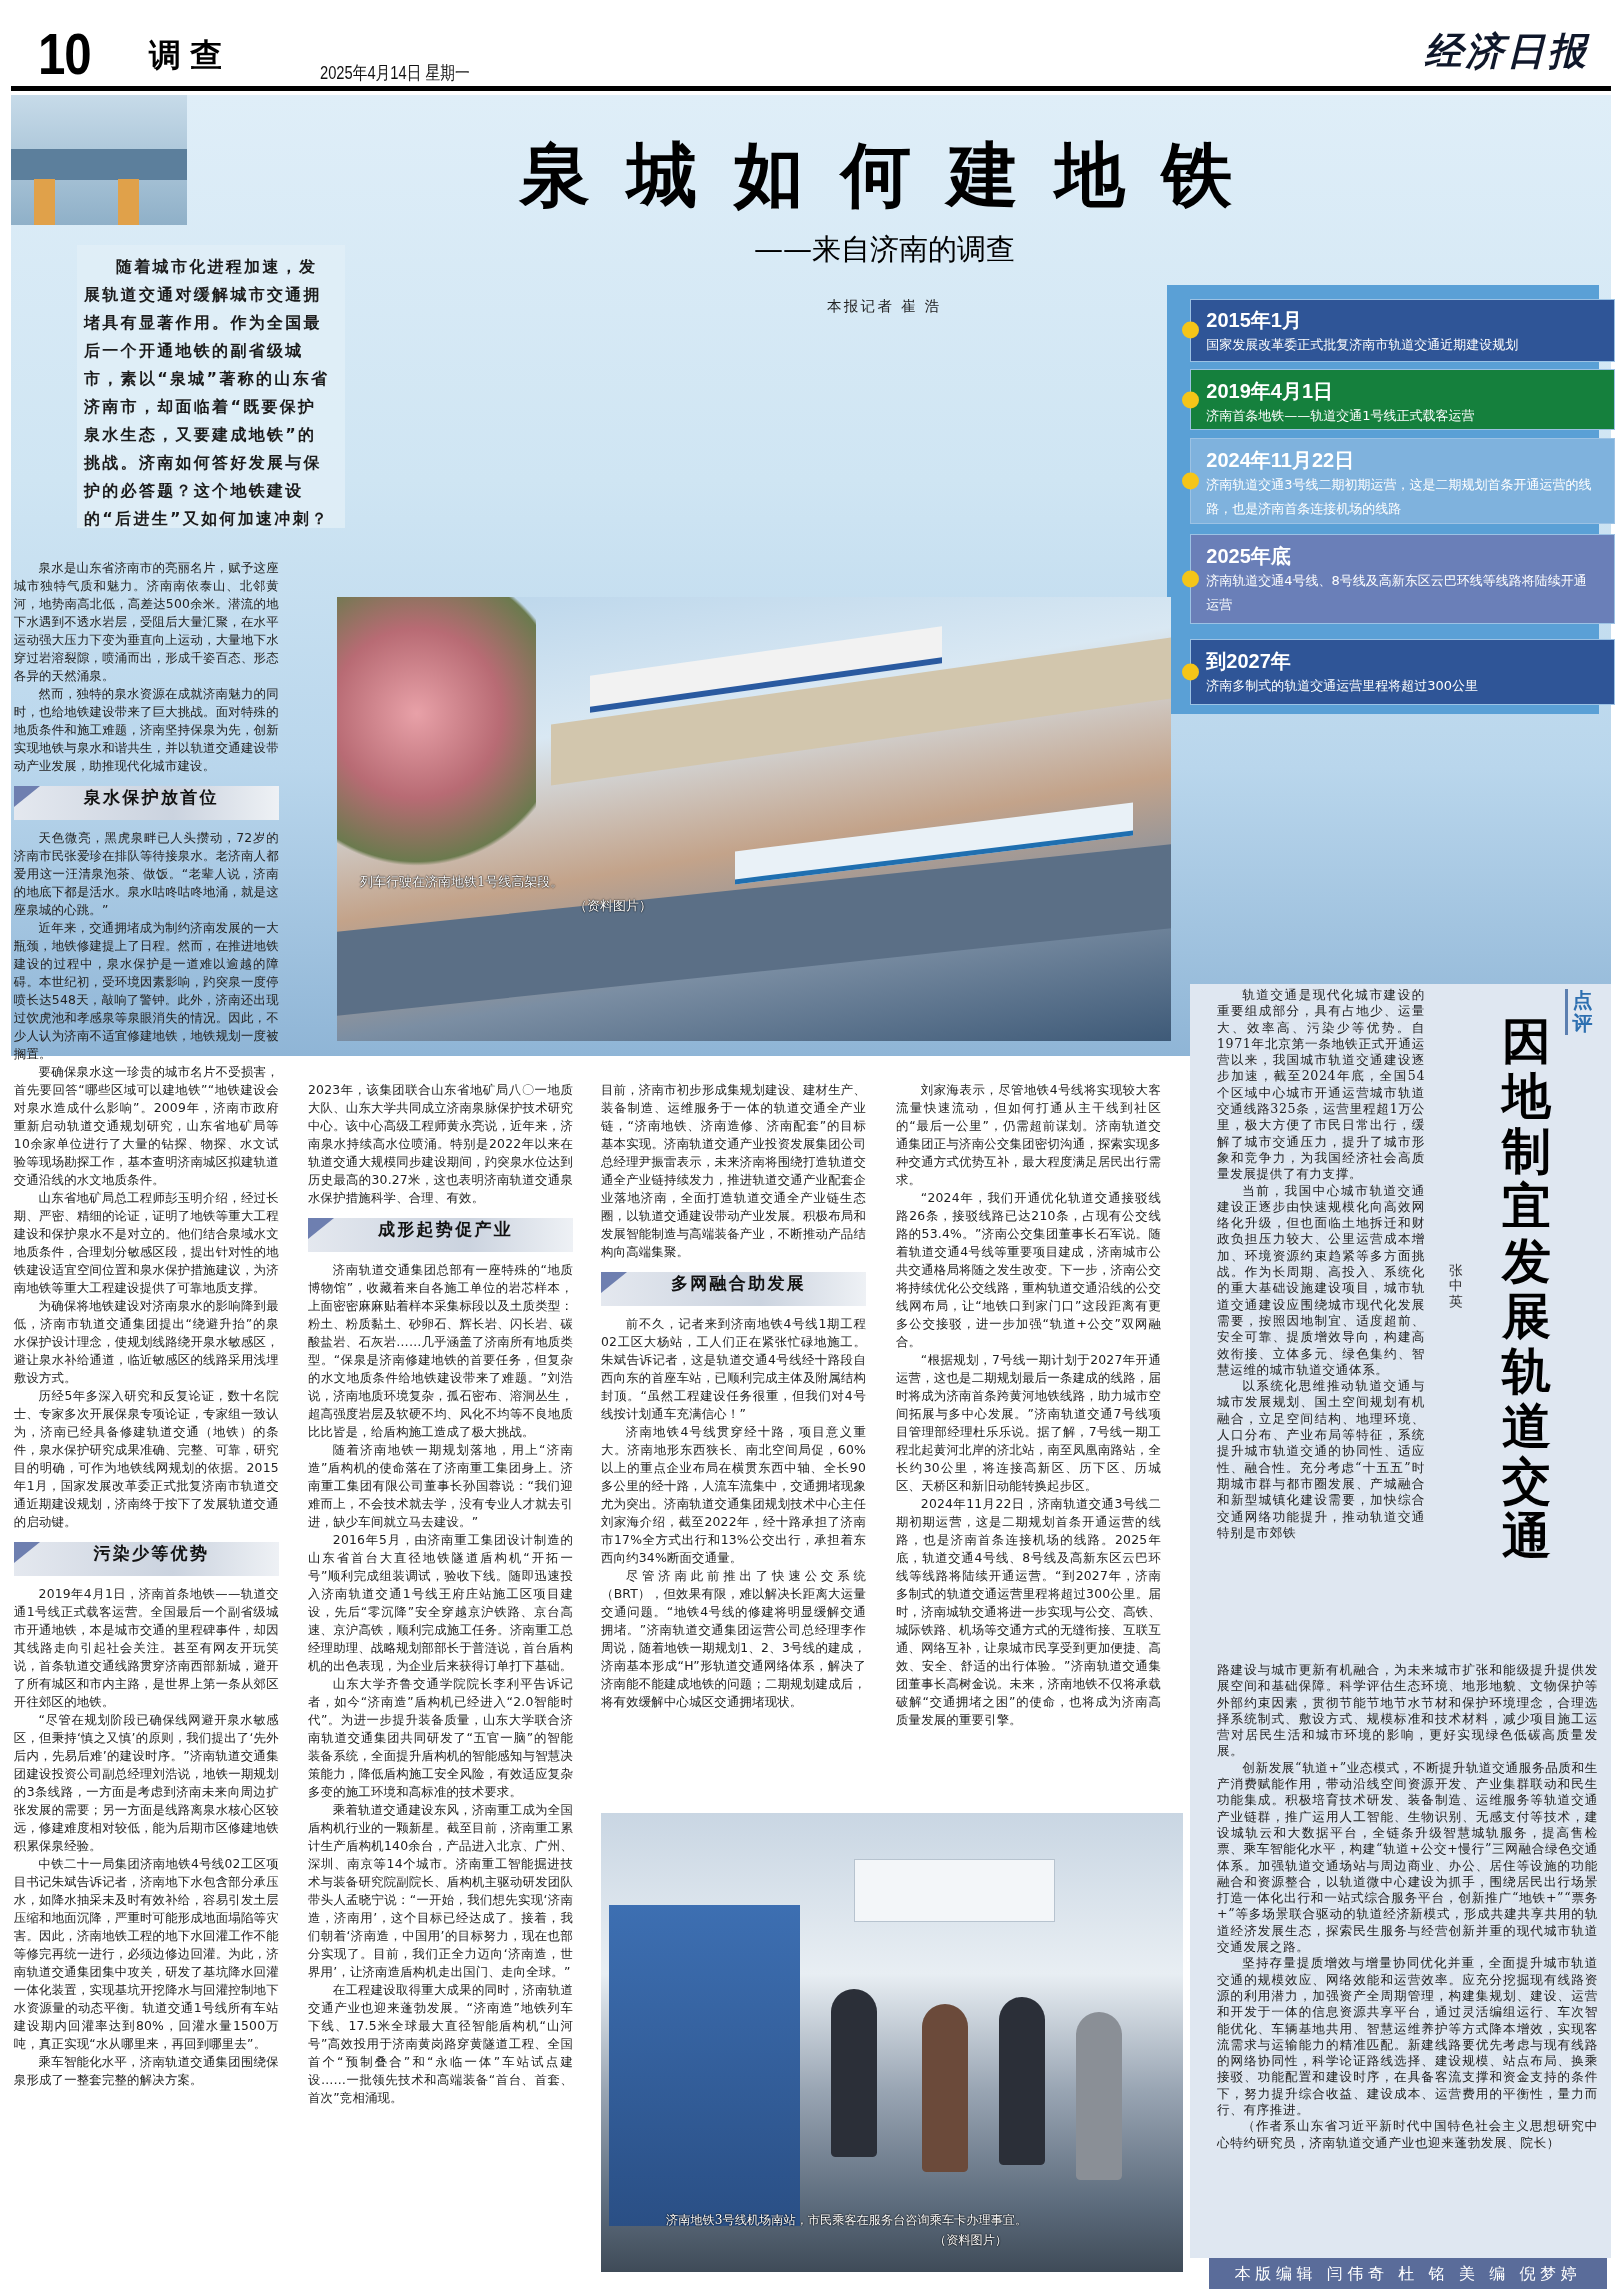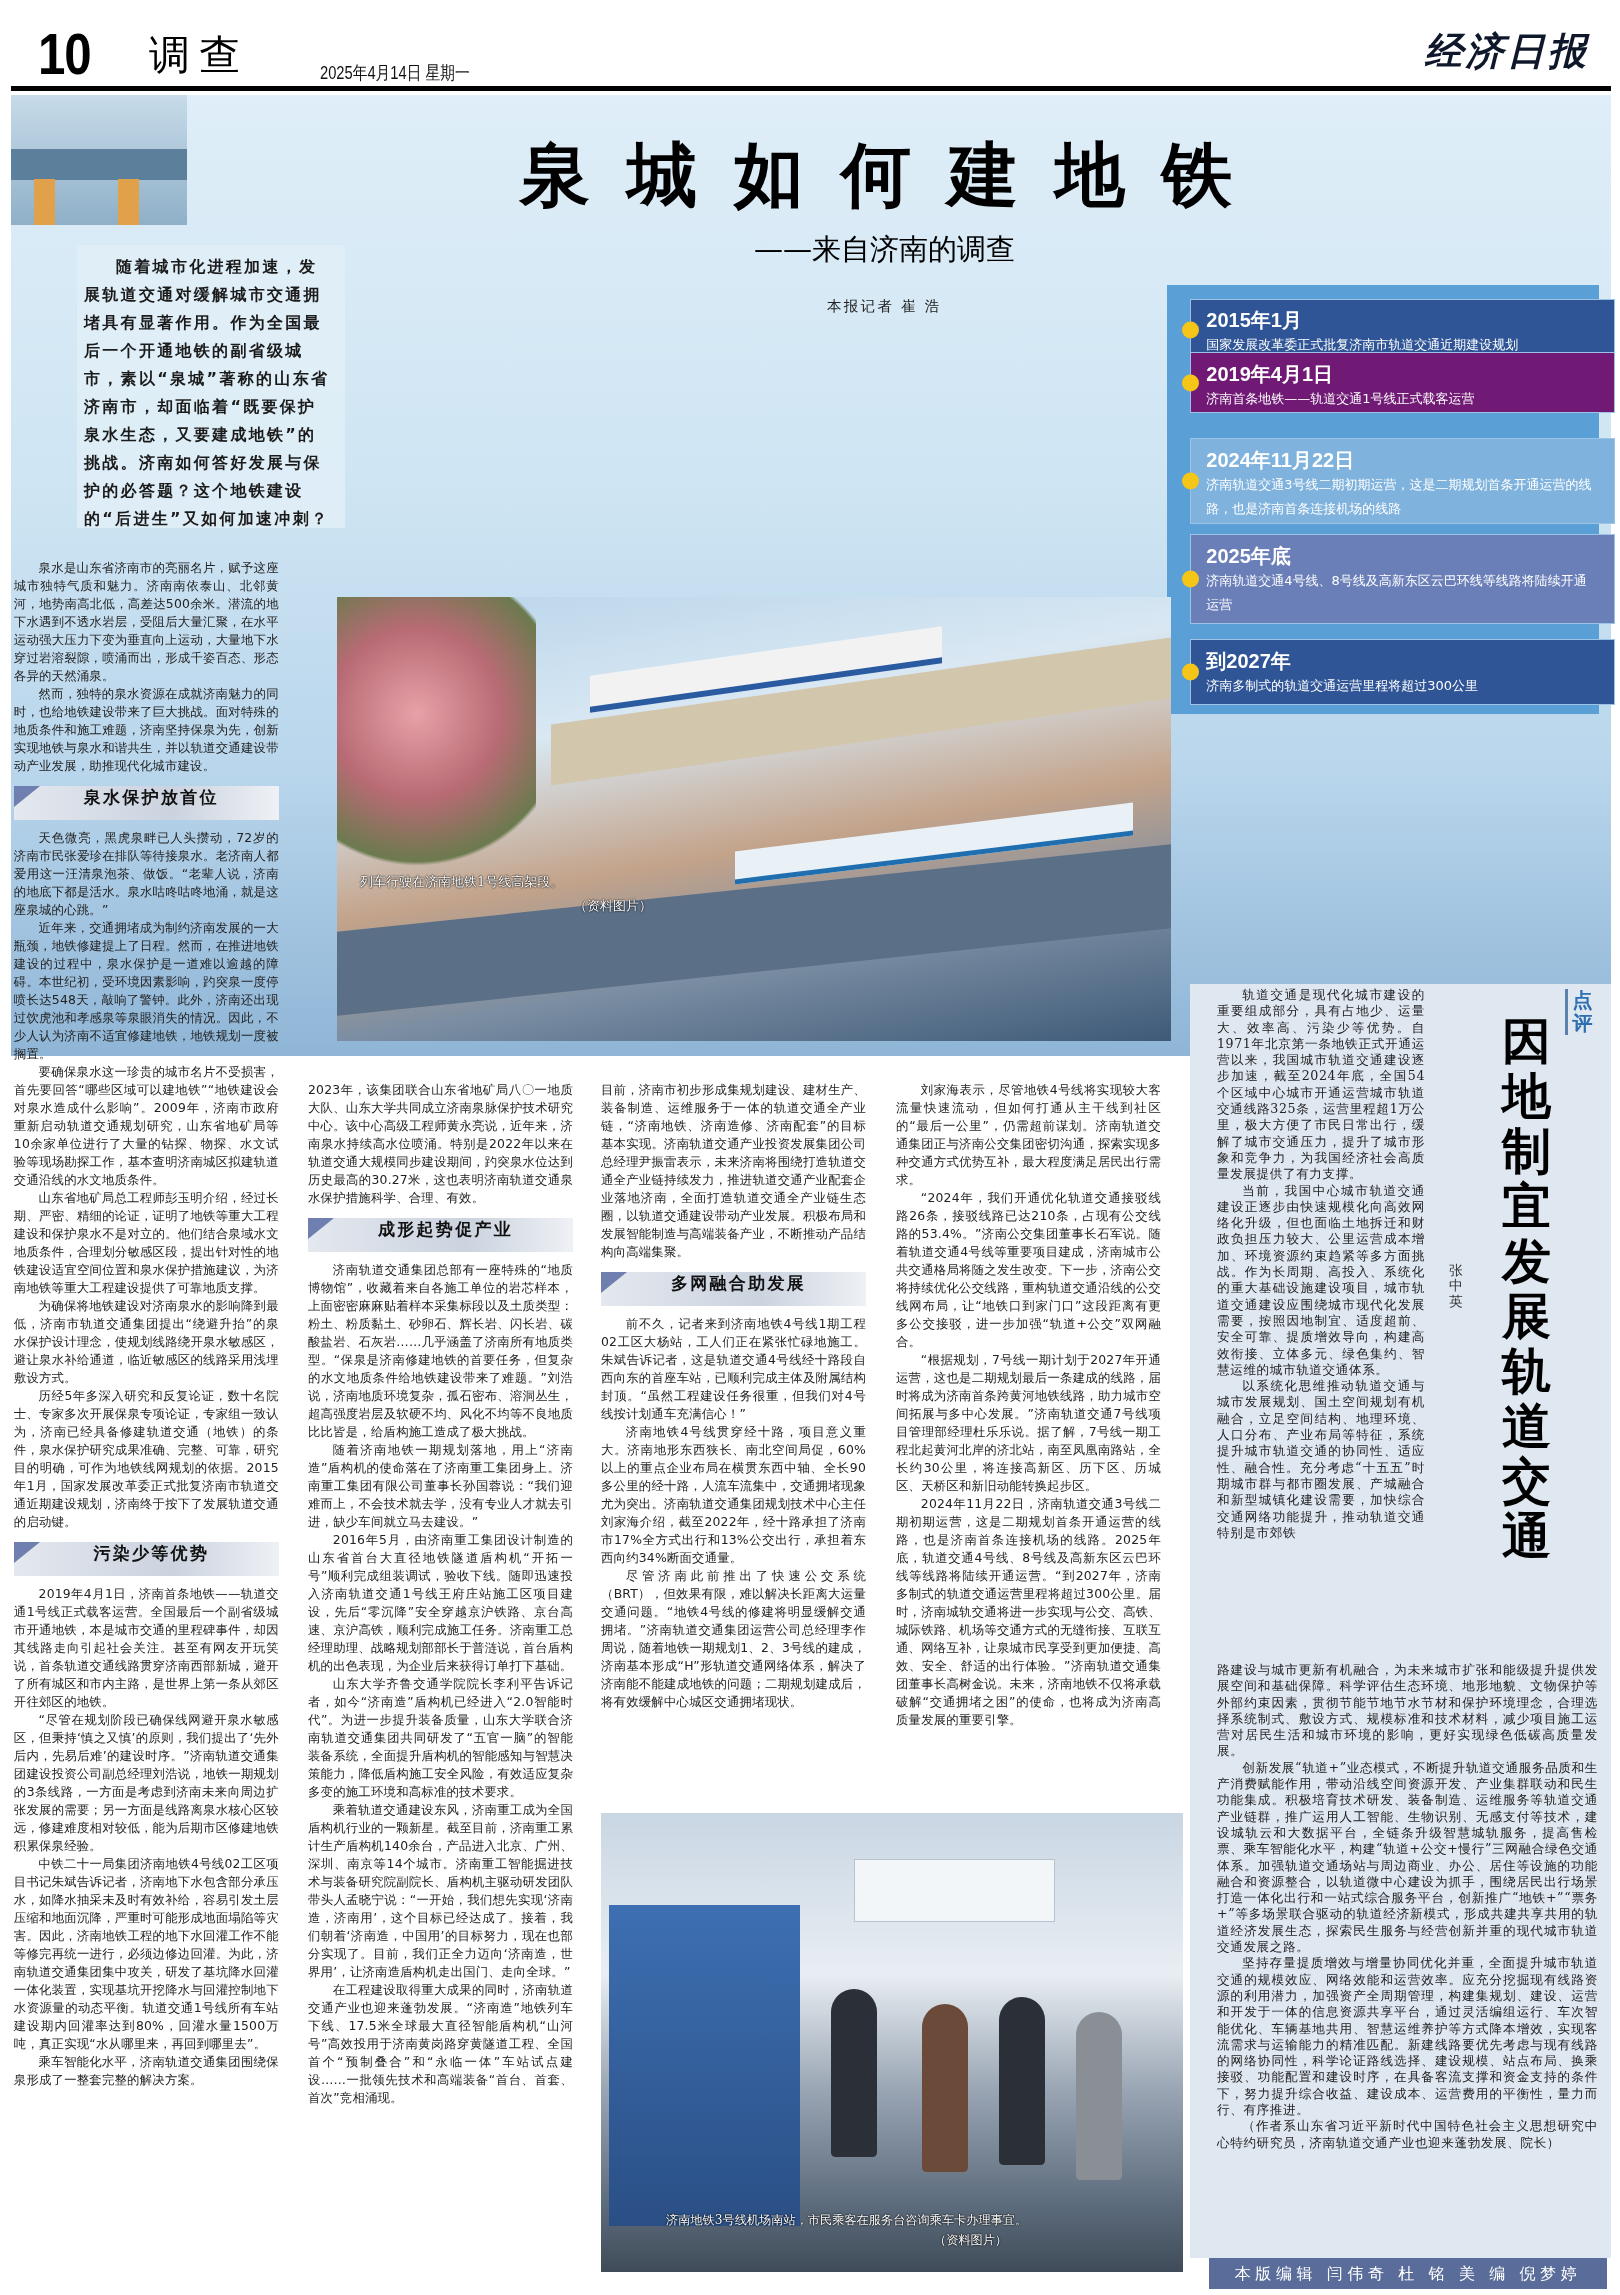--- a/index.html
+++ b/index.html
@@ -1,21 +1,21 @@
 <!DOCTYPE html>
 <html style="font-size:12.2px"><head>
 <meta charset="utf-8">
 <style>
   html,body{margin:0;padding:0;}
   body{width:1620px;height:2295px;position:relative;background:#fff;overflow:hidden;
        font-family:"DejaVu Sans","Liberation Sans",sans-serif;color:#222;}
   .abs{position:absolute;}
   
   .mast-num{left:38px;top:23px;font-family:"Liberation Sans",sans-serif;font-weight:900;font-size:58px;line-height:61px;color:#000;letter-spacing:-1.5px;transform:scaleX(0.85);transform-origin:left;}
-  .mast-sec{left:149px;top:27.6px;font-family:"DejaVu Serif",serif;font-weight:normal;font-size:41px;line-height:54px;letter-spacing:9.2px;color:#000;}
+  .mast-sec{left:149px;top:27.6px;font-family:"DejaVu Serif",serif;font-weight:bold;font-size:32px;line-height:54px;letter-spacing:9.2px;color:#000;}
   .mast-date{left:320px;top:60px;font-family:"Liberation Sans",sans-serif;font-size:18.4px;color:#111;transform:scaleX(0.8);transform-origin:left;}
   .mast-logo{right:31px;top:26px;font-family:"DejaVu Serif",serif;font-weight:bold;font-style:italic;font-size:38px;letter-spacing:3.1px;color:#0f172a;}
   .mast-rule{left:10.7px;top:86px;width:1600px;height:4.6px;background:#000;}
   
   .hero{left:10.7px;top:95px;width:1600px;height:961px;
         background:linear-gradient(180deg,#dfeef8 0%,#cfe5f3 40%,#b9d6ec 70%,#8fb5d6 100%);}
   .hero-title{left:520px;top:129px;font-family:"DejaVu Sans",sans-serif;font-weight:bold;font-size:70px;letter-spacing:37px;color:#000;}
   .hero-sub{left:754px;top:230px;font-family:"DejaVu Serif",serif;font-size:29px;color:#000;}
   .byline{left:827px;top:297px;font-family:"DejaVu Serif",serif;font-size:14.5px;color:#222;letter-spacing:2.3px;}
   .lede{left:84px;top:253px;width:249px;font-family:"DejaVu Sans",sans-serif;font-weight:bold;font-size:16px;line-height:28px;color:#1b1b1b;letter-spacing:2.3px;text-indent:2em;}
@@ -89,21 +89,21 @@
 <div class="abs byline">本报记者  崔  浩</div>
 <div class="abs lede-panel"></div>
 <div class="abs lede">随着城市化进程加速，发展轨道交通对缓解城市交通拥堵具有显著作用。作为全国最后一个开通地铁的副省级城市，素以“泉城”著称的山东省济南市，却面临着“既要保护泉水生态，又要建成地铁”的挑战。济南如何答好发展与保护的必答题？这个地铁建设的“后进生”又如何加速冲刺？</div>
 
 <div class="abs tl-wrap">
   <div class="tl-item" style="top:13.8px;height:63px;background:#2f5597;">
     <span class="tl-dot"></span>
     <div class="tl-date">2015年1月</div>
     <div class="tl-text">国家发展改革委正式批复济南市轨道交通近期建设规划</div>
   </div>
-  <div class="tl-item" style="top:67px;height:61px;background:#701a75;">
+  <div class="tl-item" style="top:84px;height:61px;background:#15803d;">
     <span class="tl-dot"></span>
     <div class="tl-date">2019年4月1日</div>
     <div class="tl-text">济南首条地铁——轨道交通1号线正式载客运营</div>
   </div>
   <div class="tl-item" style="top:153px;height:86px;background:#7fb2dd;">
     <span class="tl-dot"></span>
     <div class="tl-date">2024年11月22日</div>
     <div class="tl-text">济南轨道交通3号线二期初期运营，这是二期规划首条开通运营的线路，也是济南首条连接机场的线路</div>
   </div>
   <div class="tl-item" style="top:249px;height:90px;background:#6a7fb8;">

